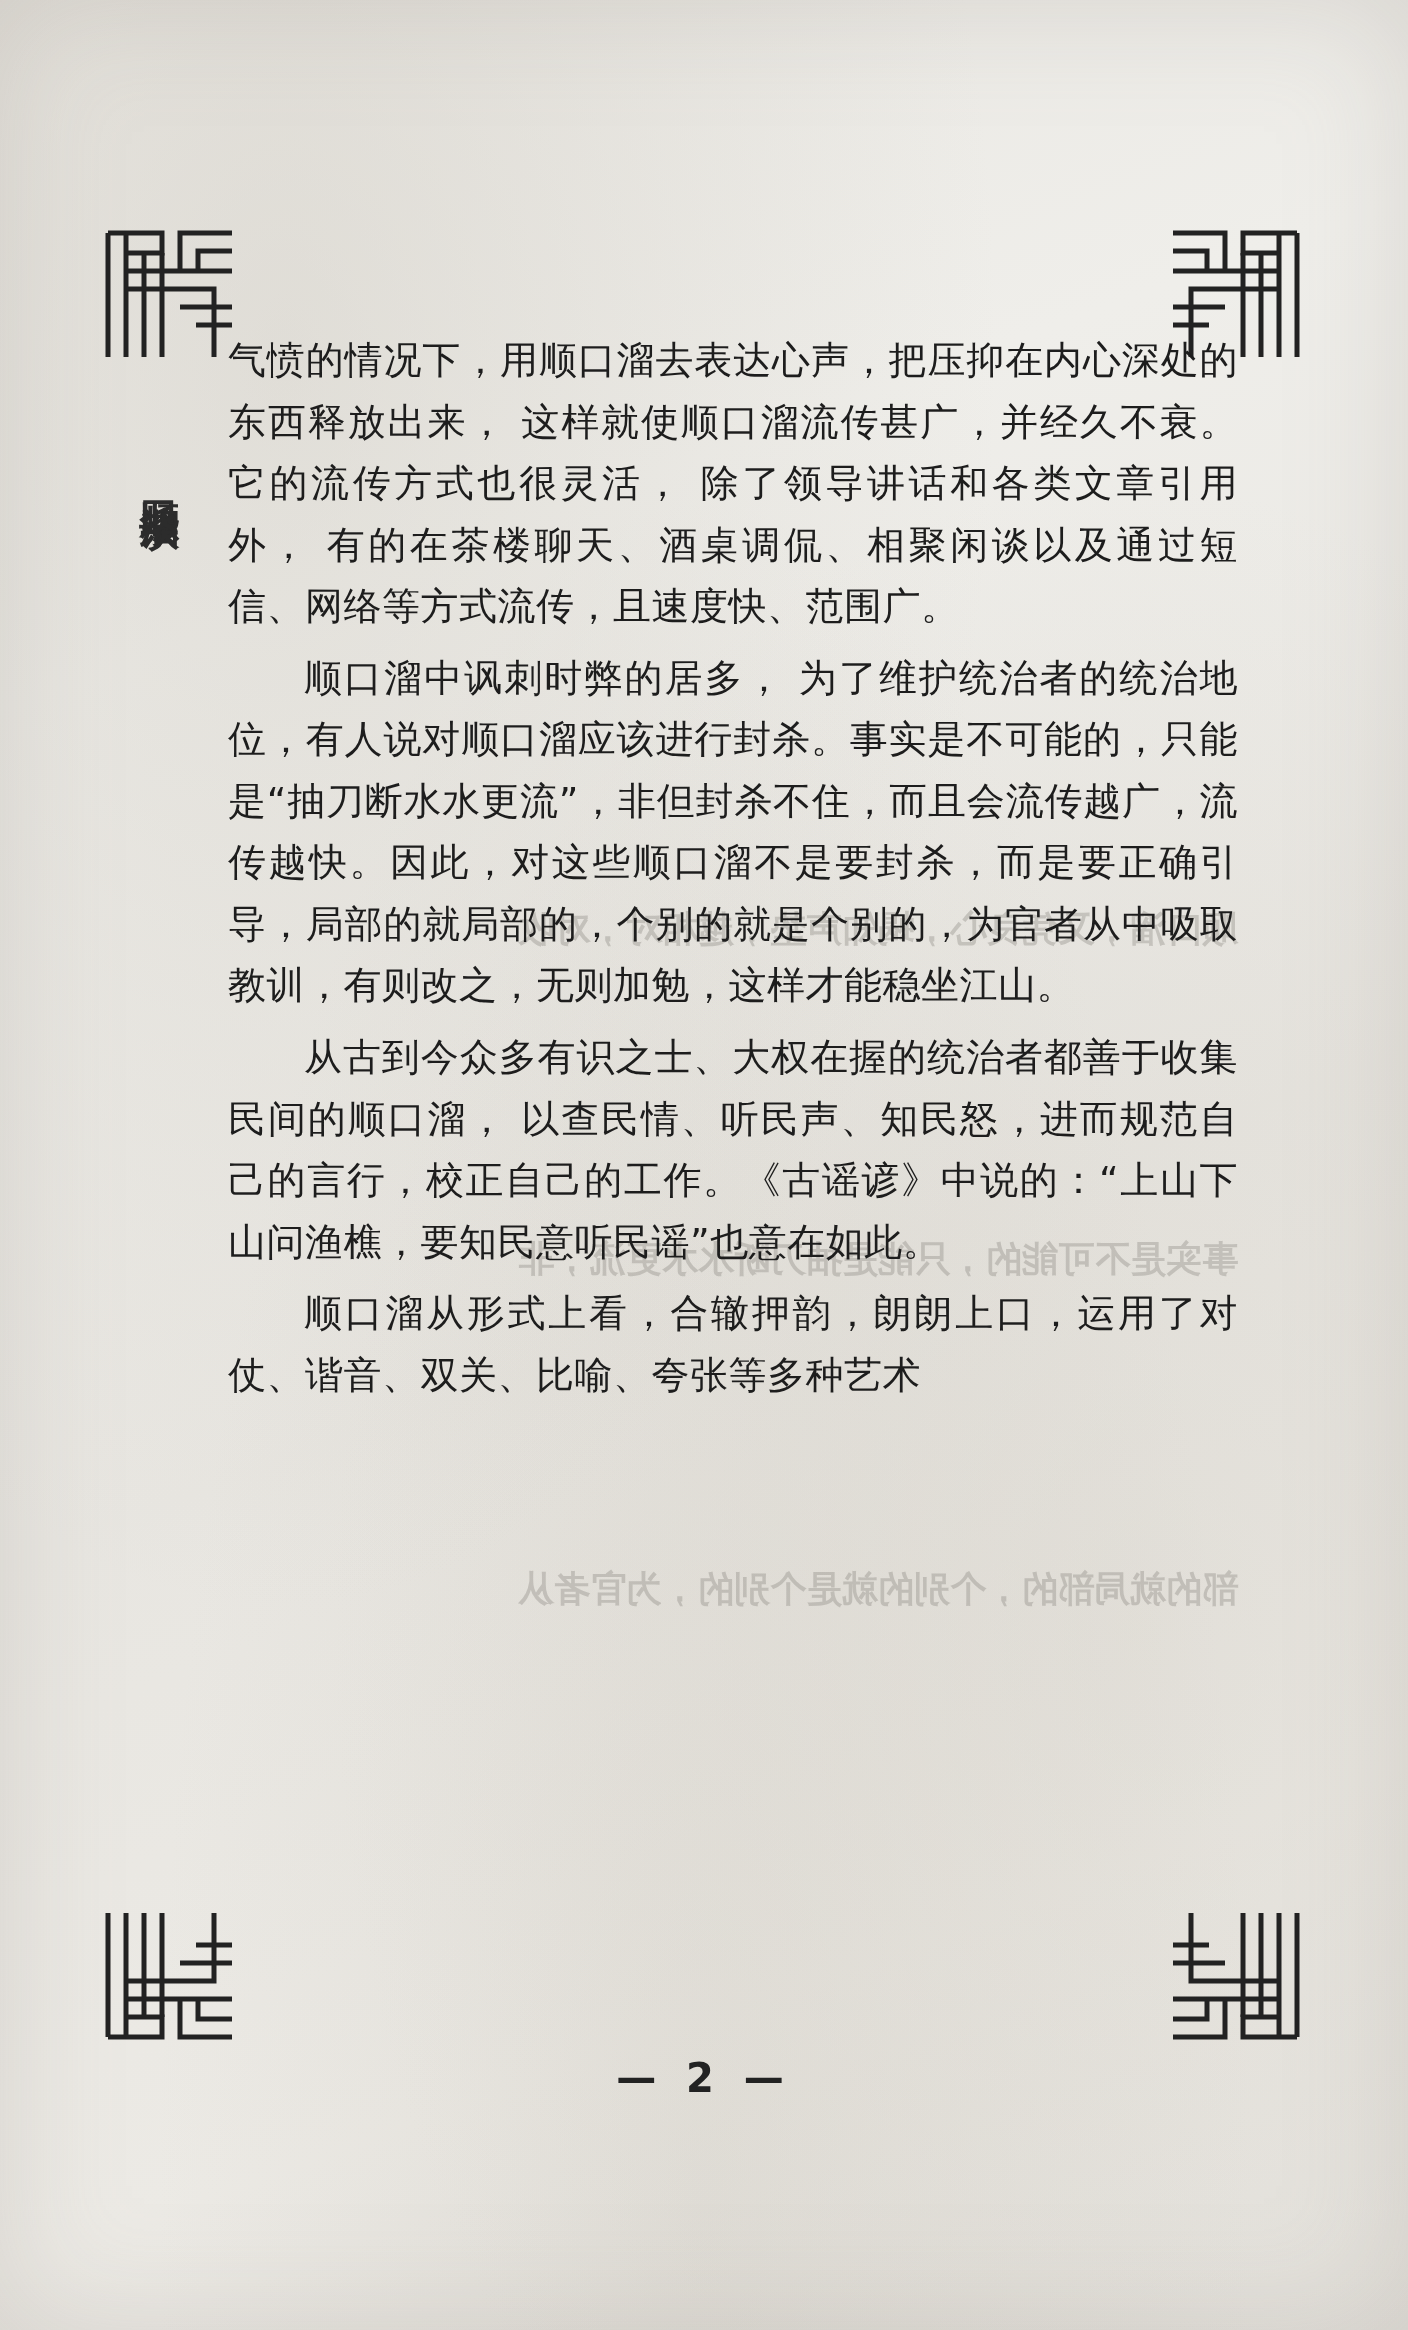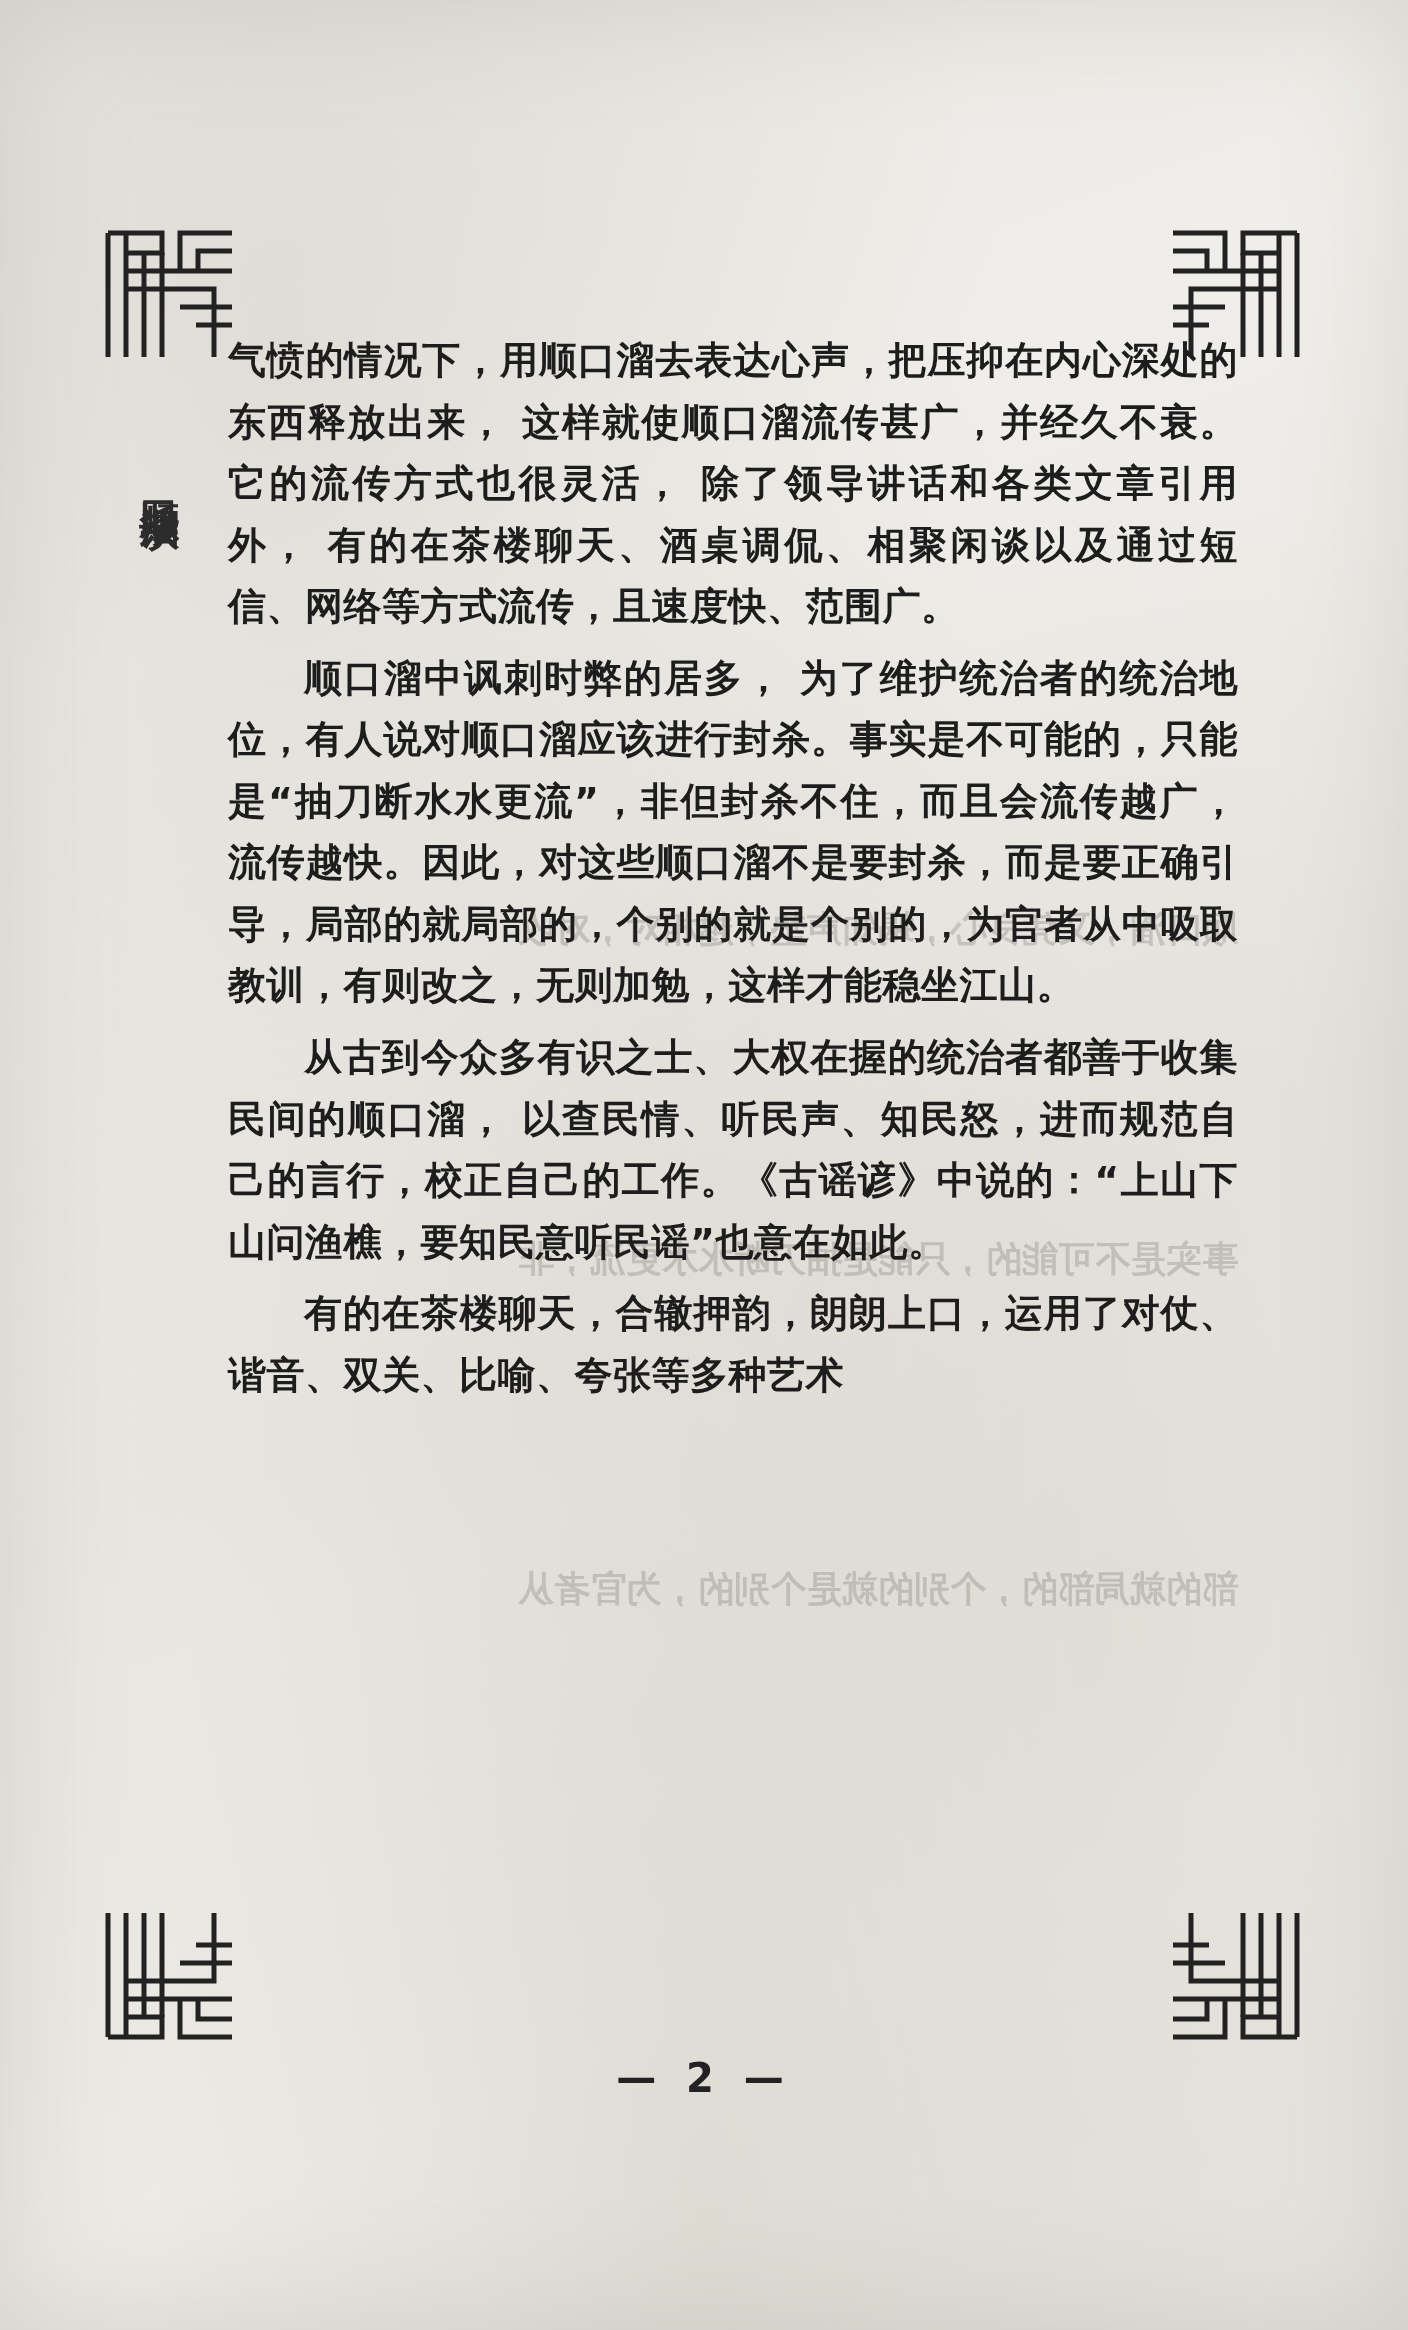--- a/index.html
+++ b/index.html
@@ -65,21 +65,21 @@
   
   .text-column {
     position: absolute;
     left: 228px;
     top: 330px;
     width: 1010px;
   }
   .para {
     font-family: "DejaVu Sans", sans-serif;
     font-size: 38px;
-    font-weight: 700;
+    font-weight: 400;
     color: #1d1d1d;
     line-height: 1.62;
     letter-spacing: 0.5px;
     margin: 0 0 10px 0;
     text-align: justify;
     text-justify: inter-character;
   }
   .para.indent { text-indent: 76px; }
 
   
@@ -194,18 +194,18 @@
 <div class="ghost ghost-1">顺口溜，又凭良心，蝎知声垫，越相对，对收</div>
 <div class="ghost ghost-2">事实是不可能的，只能是抽刀断水水更流，非</div>
 <div class="ghost ghost-3">部的就局部的，个别的就是个别的，为官者从</div>
 
 <div class="spine-title">顺口溜杂谈</div>
 
 <div class="text-column">
   <p class="para">气愤的情况下，用顺口溜去表达心声，把压抑在内心深处的东西释放出来， 这样就使顺口溜流传甚广，并经久不衰。它的流传方式也很灵活， 除了领导讲话和各类文章引用外， 有的在茶楼聊天、酒桌调侃、相聚闲谈以及通过短信、网络等方式流传，且速度快、范围广。</p>
   <p class="para indent">顺口溜中讽刺时弊的居多， 为了维护统治者的统治地位，有人说对顺口溜应该进行封杀。事实是不可能的，只能是“抽刀断水水更流”，非但封杀不住，而且会流传越广，流传越快。因此，对这些顺口溜不是要封杀，而是要正确引导，局部的就局部的，个别的就是个别的，为官者从中吸取教训，有则改之，无则加勉，这样才能稳坐江山。</p>
   <p class="para indent">从古到今众多有识之士、大权在握的统治者都善于收集民间的顺口溜， 以查民情、听民声、知民怒，进而规范自己的言行，校正自己的工作。《古谣谚》中说的：“上山下山问渔樵，要知民意听民谣”也意在如此。</p>
-  <p class="para indent">有的在茶楼聊天，合辙押韵，朗朗上口，运用了对仗、谐音、双关、比喻、夸张等多种艺术</p>
+  <p class="para indent">顺口溜从形式上看，合辙押韵，朗朗上口，运用了对仗、谐音、双关、比喻、夸张等多种艺术</p>
 </div>
 
 <div class="page-number">— 2 —</div>
 
 <div class="edge-shade"></div>
 
 </body></html>

